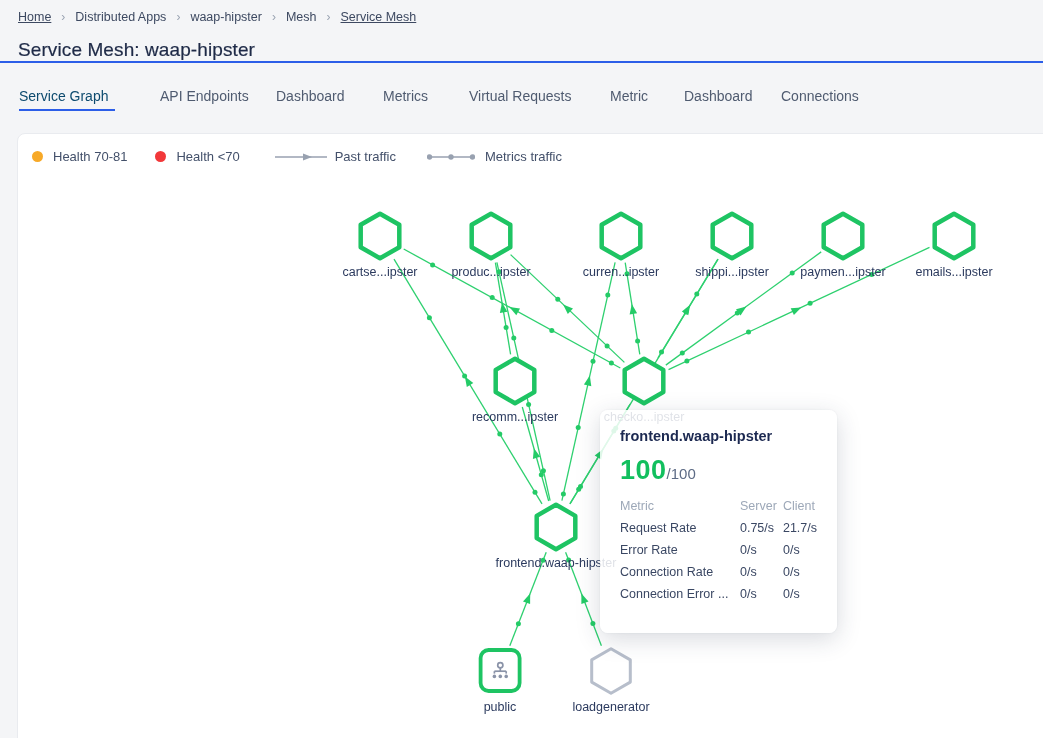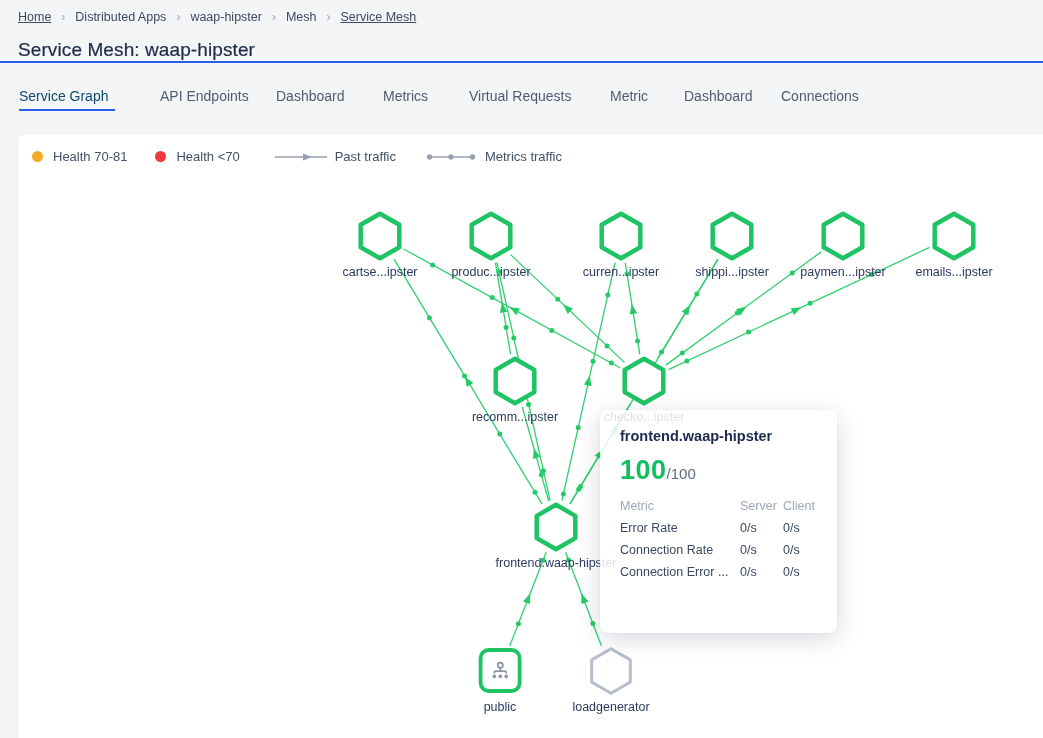--- a/index.html
+++ b/index.html
@@ -191,20 +191,25 @@
     <div class="tip-row1">
       <div class="score"><span class="big">100</span><span class="den">/100</span></div>
     </div>
     <div class="mtable">
       <div class="r hd">
           <span class="c1">Metric</span>
           <span class="c2">Server</span>
           <span class="c3">Client</span>
         </div>
       <div class="r">
+          <span class="c1">Request Rate</span>
+          <span class="c2">0.75/s</span>
+          <span class="c3">21.7/s</span>
+        </div>
+      <div class="r">
           <span class="c1">Error Rate</span>
           <span class="c2">0/s</span>
           <span class="c3">0/s</span>
         </div>
       <div class="r">
           <span class="c1">Connection Rate</span>
           <span class="c2">0/s</span>
           <span class="c3">0/s</span>
         </div>
       <div class="r">

